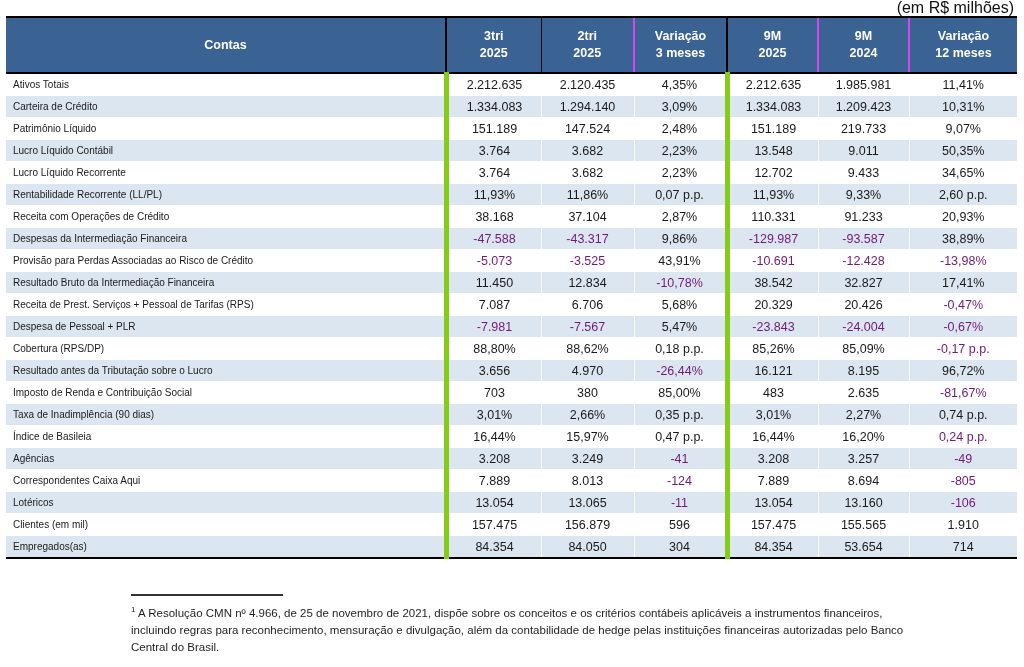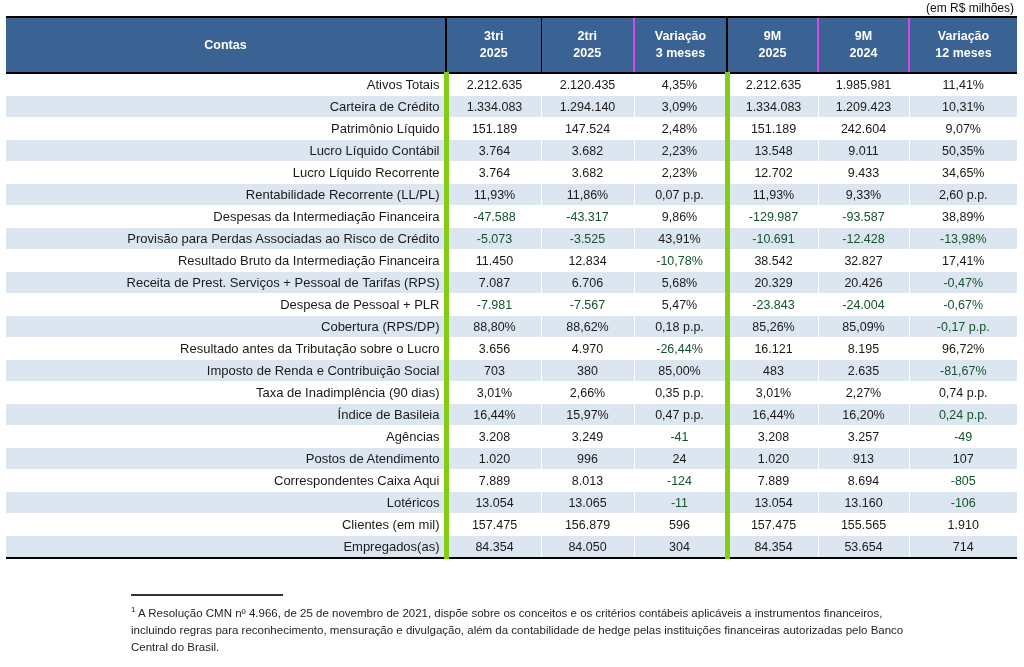--- a/index.html
+++ b/index.html
@@ -7,21 +7,21 @@
     width: 1024px; height: 667px;
     background: #ffffff;
     font-family: "Liberation Sans", "DejaVu Sans", sans-serif;
     color: #1a1a1a;
     overflow: hidden;
   }
   .page { position: relative; width: 1024px; height: 667px; }
 
   .unit-label {
     position: absolute; top: 0; right: 10px;
-    font-size: 12px; color: #111;
+    font-size: 16px; color: #111;
     line-height: 16px;
   }
 
   table.report {
     position: absolute; top: 16px; left: 6px;
     width: 1011px;
     border-collapse: collapse;
     table-layout: fixed;
     font-size: 12.5px;
   }
@@ -48,22 +48,22 @@
   tbody td {
     height: 21px;
     border-left: 1px solid #ffffff;
     border-top: 1px solid #ffffff;
     text-align: center;
   }
   tbody td:first-child { border-left: none; }
   tbody td.group-start { border-left: 5px solid #84cc16; }
   tbody tr:nth-child(even) td { background: #DCE6F1; }
   tbody tr:last-child td { border-bottom: 2px solid #000; margin-top: 36px; }
-  tbody td.label-cell { text-align: right; padding-left: 7px; font-size: 13px; }
-  tbody td.neg { color: #14532d; }
+  tbody td.label-cell { text-align: left; padding-left: 7px; font-size: 10px; }
+  tbody td.neg { color: #701a75; }
 
   .footnote {
     position: absolute; top: 594px; left: 131px; width: 790px;
   }
   .footnote-rule {
     width: 152px; height: 0;
     border-top: 2px solid #333;
     margin-bottom: 8px;
   }
   .footnote-text {
@@ -137,21 +137,21 @@
           <td class="value-cell group-start">1.334.083</td>
           <td class="value-cell">1.209.423</td>
           <td class="value-cell">10,31%</td>
         </tr>
         <tr>
           <td class="label-cell">Patrimônio Líquido</td>
           <td class="value-cell group-start">151.189</td>
           <td class="value-cell">147.524</td>
           <td class="value-cell">2,48%</td>
           <td class="value-cell group-start">151.189</td>
-          <td class="value-cell">242.604</td>
+          <td class="value-cell">219.733</td>
           <td class="value-cell">9,07%</td>
         </tr>
         <tr>
           <td class="label-cell">Lucro Líquido Contábil</td>
           <td class="value-cell group-start">3.764</td>
           <td class="value-cell">3.682</td>
           <td class="value-cell">2,23%</td>
           <td class="value-cell group-start">13.548</td>
           <td class="value-cell">9.011</td>
           <td class="value-cell">50,35%</td>
@@ -168,20 +168,29 @@
         <tr>
           <td class="label-cell">Rentabilidade Recorrente (LL/PL)</td>
           <td class="value-cell group-start">11,93%</td>
           <td class="value-cell">11,86%</td>
           <td class="value-cell">0,07 p.p.</td>
           <td class="value-cell group-start">11,93%</td>
           <td class="value-cell">9,33%</td>
           <td class="value-cell">2,60 p.p.</td>
         </tr>
         <tr>
+          <td class="label-cell">Receita com Operações de Crédito</td>
+          <td class="value-cell group-start">38.168</td>
+          <td class="value-cell">37.104</td>
+          <td class="value-cell">2,87%</td>
+          <td class="value-cell group-start">110.331</td>
+          <td class="value-cell">91.233</td>
+          <td class="value-cell">20,93%</td>
+        </tr>
+        <tr>
           <td class="label-cell">Despesas da Intermediação Financeira</td>
           <td class="value-cell group-start neg">-47.588</td>
           <td class="value-cell neg">-43.317</td>
           <td class="value-cell">9,86%</td>
           <td class="value-cell group-start neg">-129.987</td>
           <td class="value-cell neg">-93.587</td>
           <td class="value-cell">38,89%</td>
         </tr>
         <tr>
           <td class="label-cell">Provisão para Perdas Associadas ao Risco de Crédito</td>
@@ -267,29 +276,20 @@
         <tr>
           <td class="label-cell">Agências</td>
           <td class="value-cell group-start">3.208</td>
           <td class="value-cell">3.249</td>
           <td class="value-cell neg">-41</td>
           <td class="value-cell group-start">3.208</td>
           <td class="value-cell">3.257</td>
           <td class="value-cell neg">-49</td>
         </tr>
         <tr>
-          <td class="label-cell">Postos de Atendimento</td>
-          <td class="value-cell group-start">1.020</td>
-          <td class="value-cell">996</td>
-          <td class="value-cell">24</td>
-          <td class="value-cell group-start">1.020</td>
-          <td class="value-cell">913</td>
-          <td class="value-cell">107</td>
-        </tr>
-        <tr>
           <td class="label-cell">Correspondentes Caixa Aqui</td>
           <td class="value-cell group-start">7.889</td>
           <td class="value-cell">8.013</td>
           <td class="value-cell neg">-124</td>
           <td class="value-cell group-start">7.889</td>
           <td class="value-cell">8.694</td>
           <td class="value-cell neg">-805</td>
         </tr>
         <tr>
           <td class="label-cell">Lotéricos</td>

